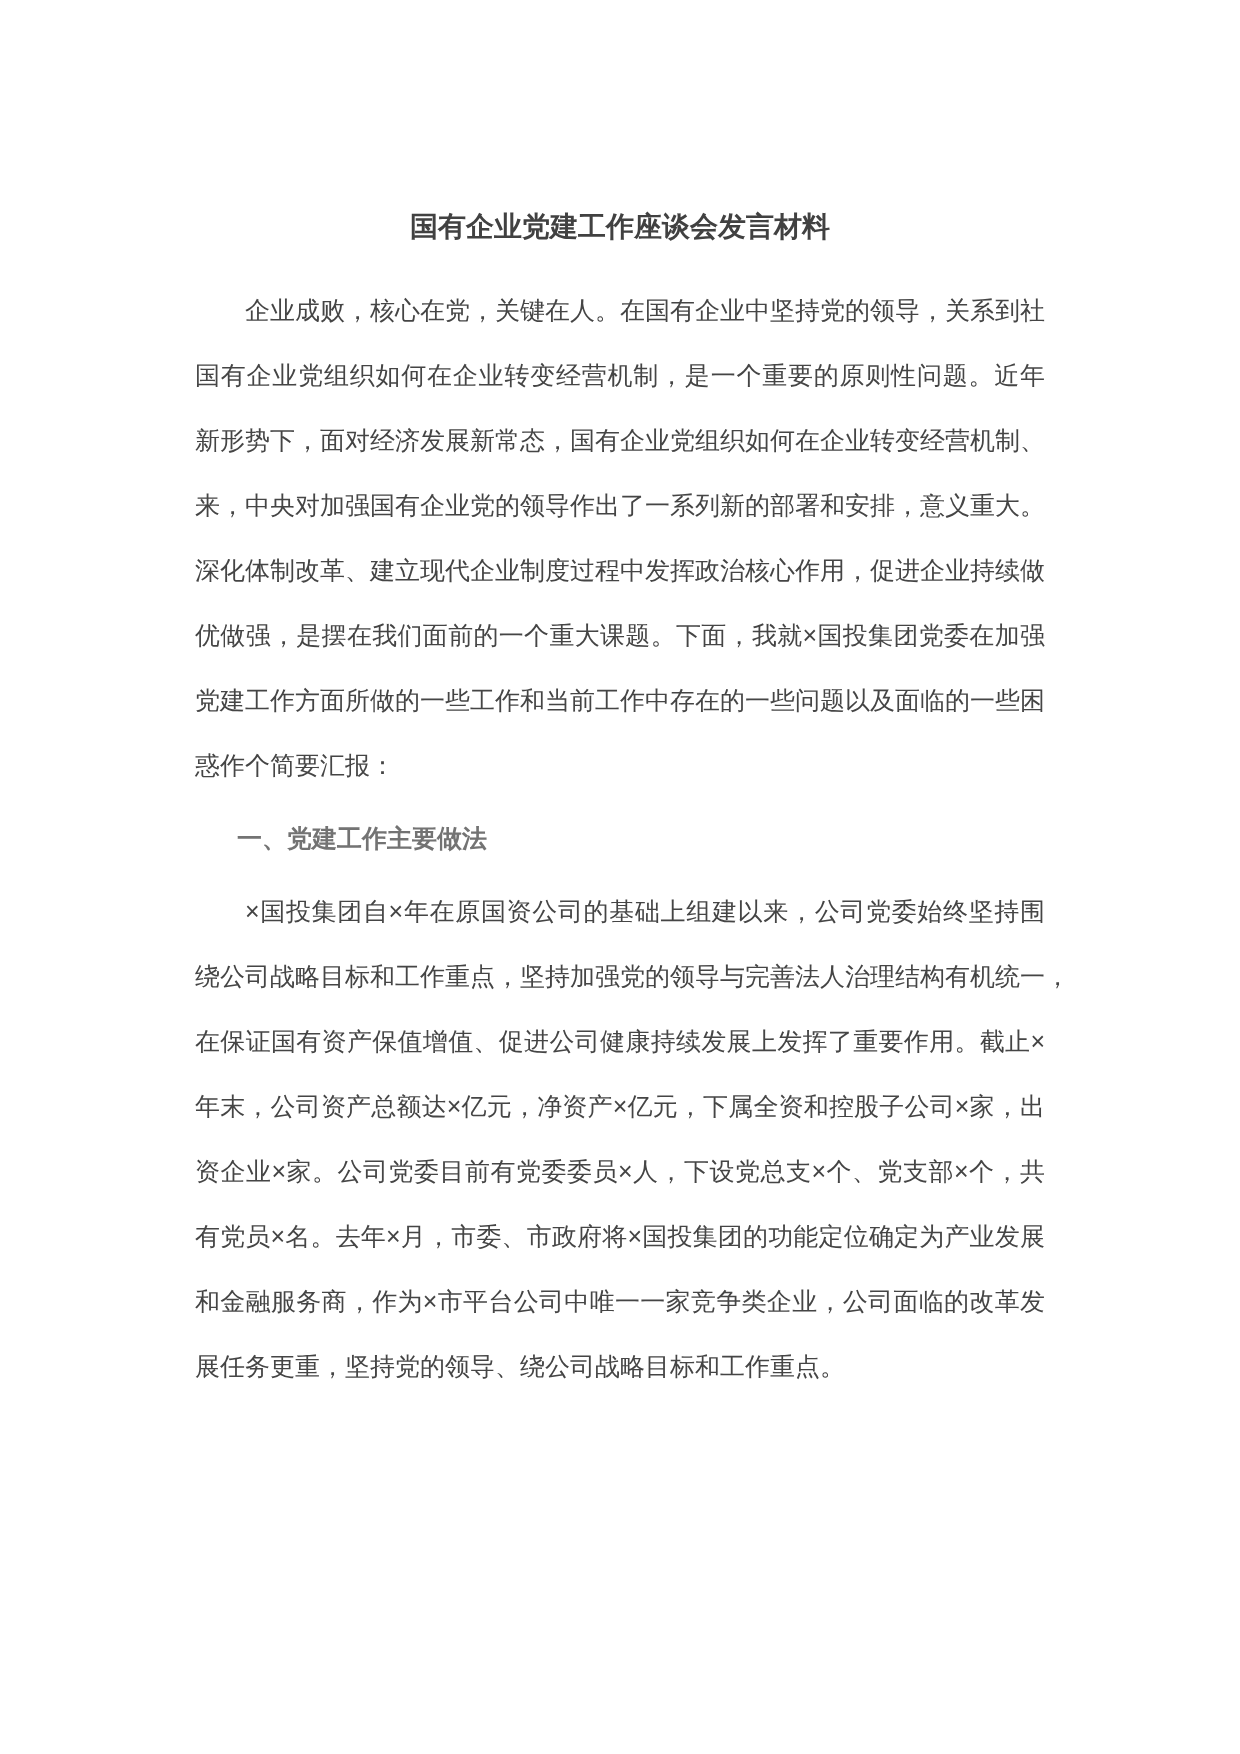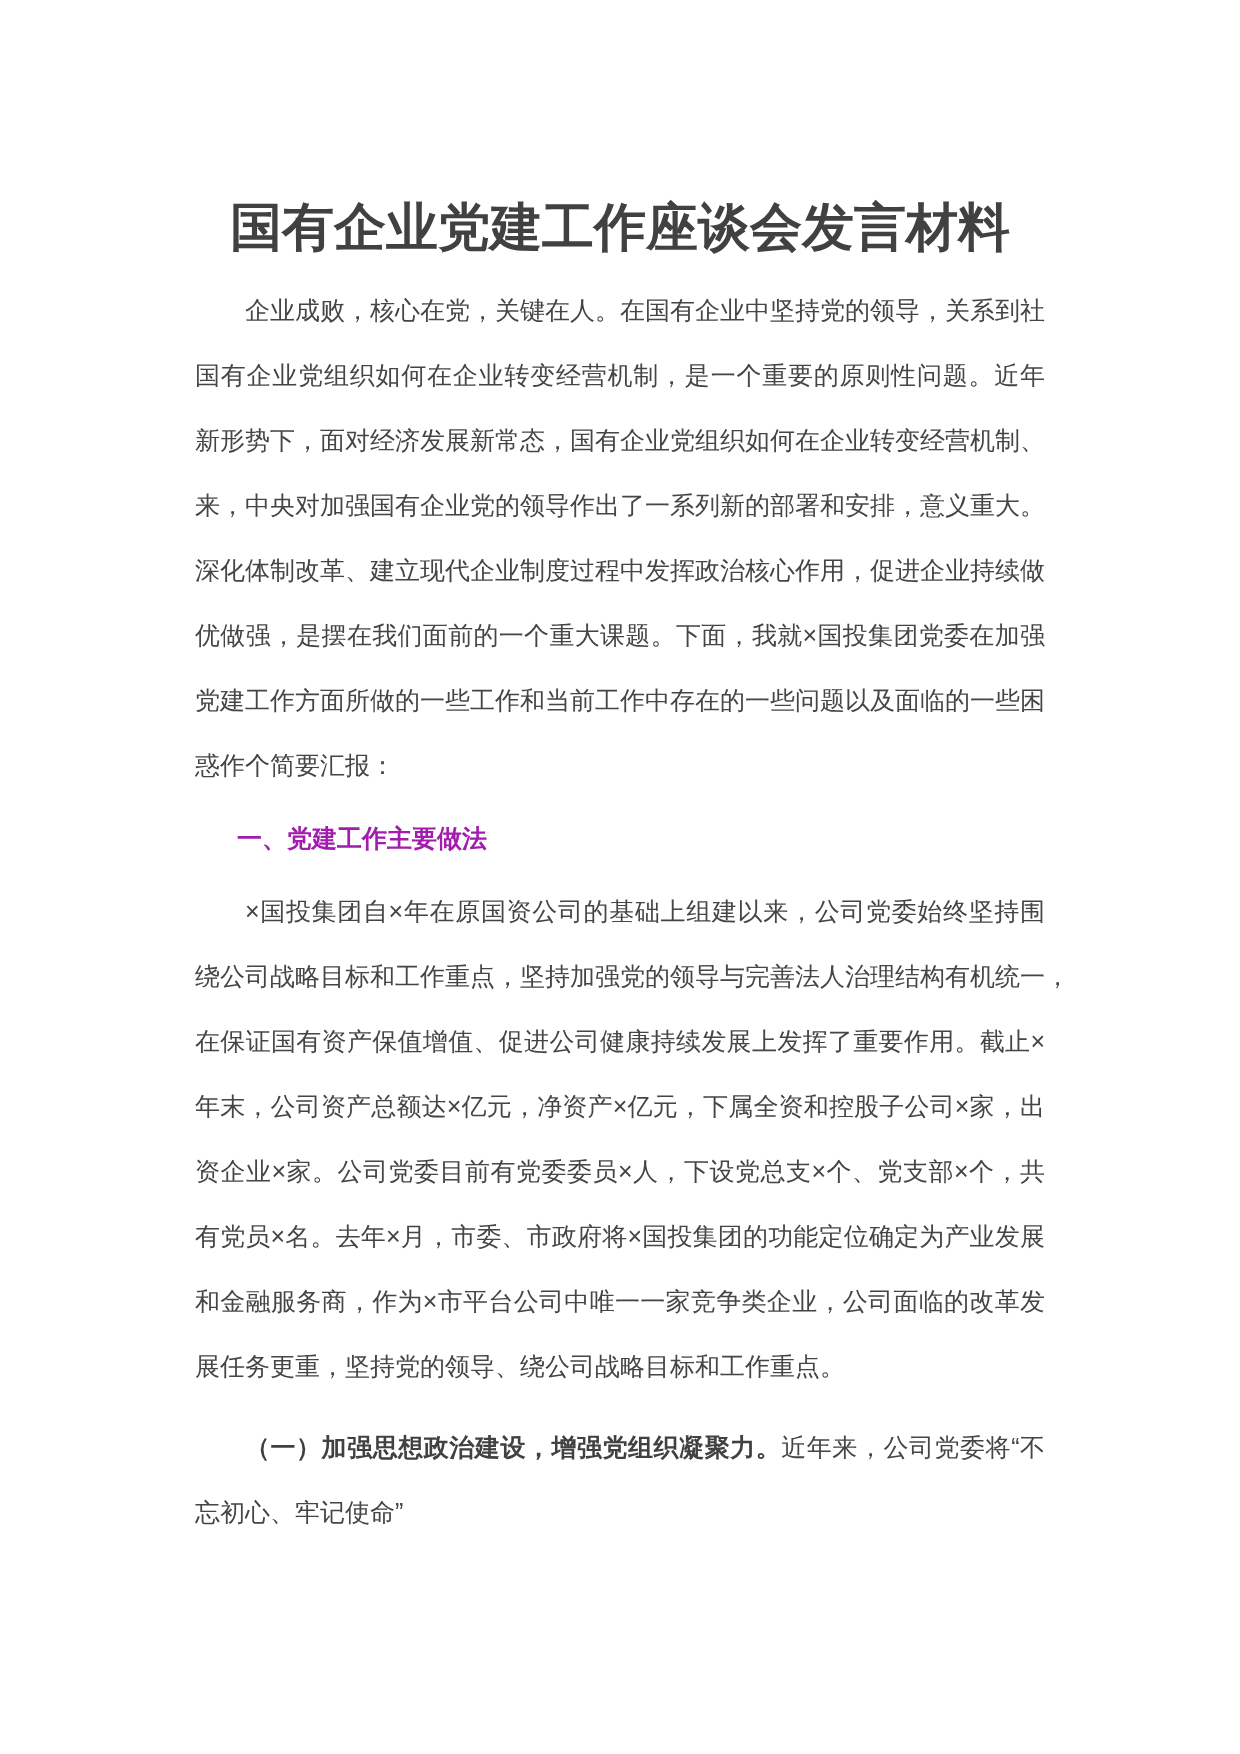--- a/index.html
+++ b/index.html
@@ -13,21 +13,21 @@
     height: 1754px;
     box-sizing: border-box;
     padding: 204px 187px 0 187px;
     background: #ffffff;
     font-family: "Liberation Sans", sans-serif;
     color: #454545;
     overflow: hidden;
   }
   .doc-title {
     margin: 0 0 28px 0;
-    font-size: 52px;
+    font-size: 28px;
     line-height: 46px;
     font-weight: 700;
     text-align: center;
     color: #414141;
     white-space: nowrap;
   }
   .para {
     margin: 8px;
   }
   .line {
@@ -44,21 +44,21 @@
   }
   .line.last {
     text-align: left;
     text-align-last: left;
   }
   .line.heading {
     font-weight: 700;
     text-indent: 50px;
     text-align: left;
     text-align-last: left;
-    color: #a21caf;
+    color: #737373;
   }
   .para.sub {
     margin-top: 16px;
   }
   .lead-bold {
     font-weight: 700;
     color: #414141;
   }
 </style>
 </head>
@@ -85,18 +85,14 @@
     <div class="line first">×国投集团自×年在原国资公司的基础上组建以来，公司党委始终坚持围</div>
     <div class="line">绕公司战略目标和工作重点，坚持加强党的领导与完善法人治理结构有机统一，</div>
     <div class="line">在保证国有资产保值增值、促进公司健康持续发展上发挥了重要作用。截止×</div>
     <div class="line">年末，公司资产总额达×亿元，净资产×亿元，下属全资和控股子公司×家，出</div>
     <div class="line">资企业×家。公司党委目前有党委委员×人，下设党总支×个、党支部×个，共</div>
     <div class="line">有党员×名。去年×月，市委、市政府将×国投集团的功能定位确定为产业发展</div>
     <div class="line">和金融服务商，作为×市平台公司中唯一一家竞争类企业，公司面临的改革发</div>
     <div class="line last">展任务更重，坚持党的领导、绕公司战略目标和工作重点。</div>
   </div>
 
-  <div class="para sub">
-    <div class="line first"><span class="lead-bold">（一）加强思想政治建设，增强党组织凝聚力。</span><span>近年来，公司党委将“不</span></div>
-    <div class="line last">忘初心、牢记使命”</div>
-  </div>
 
 </div>
 
 </body></html>

